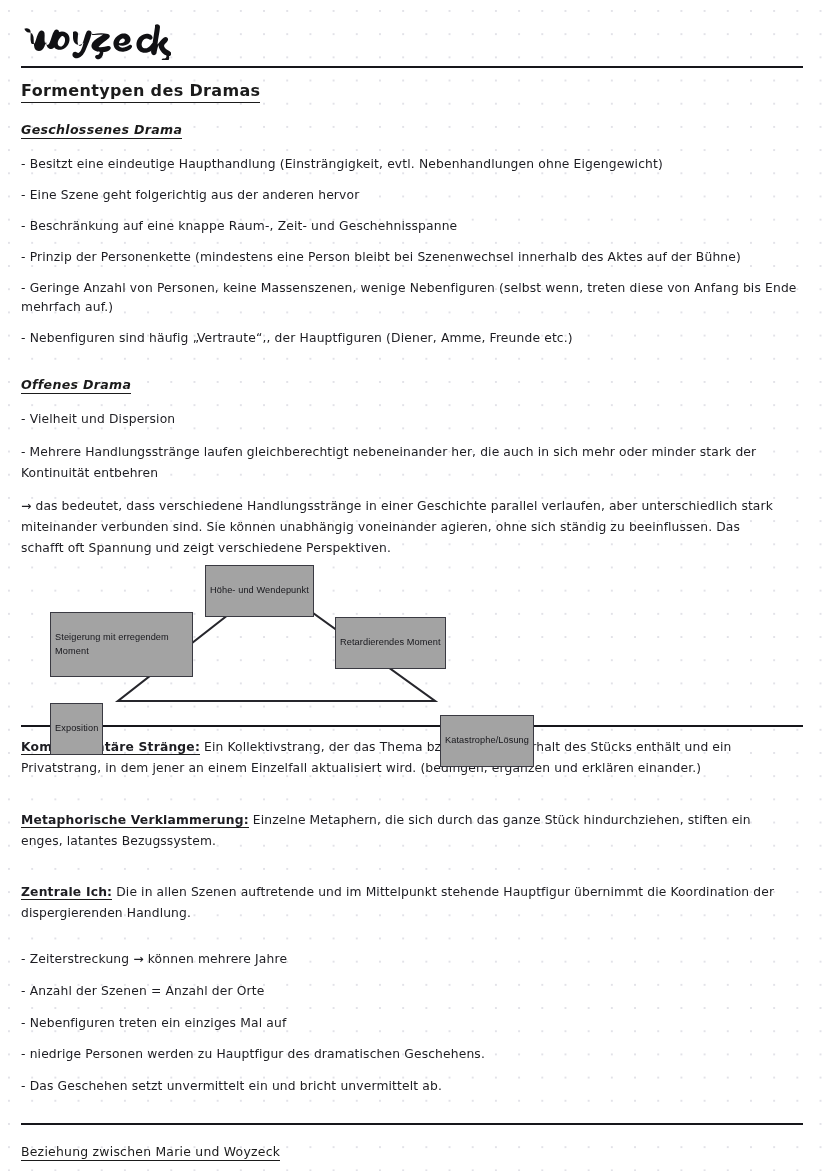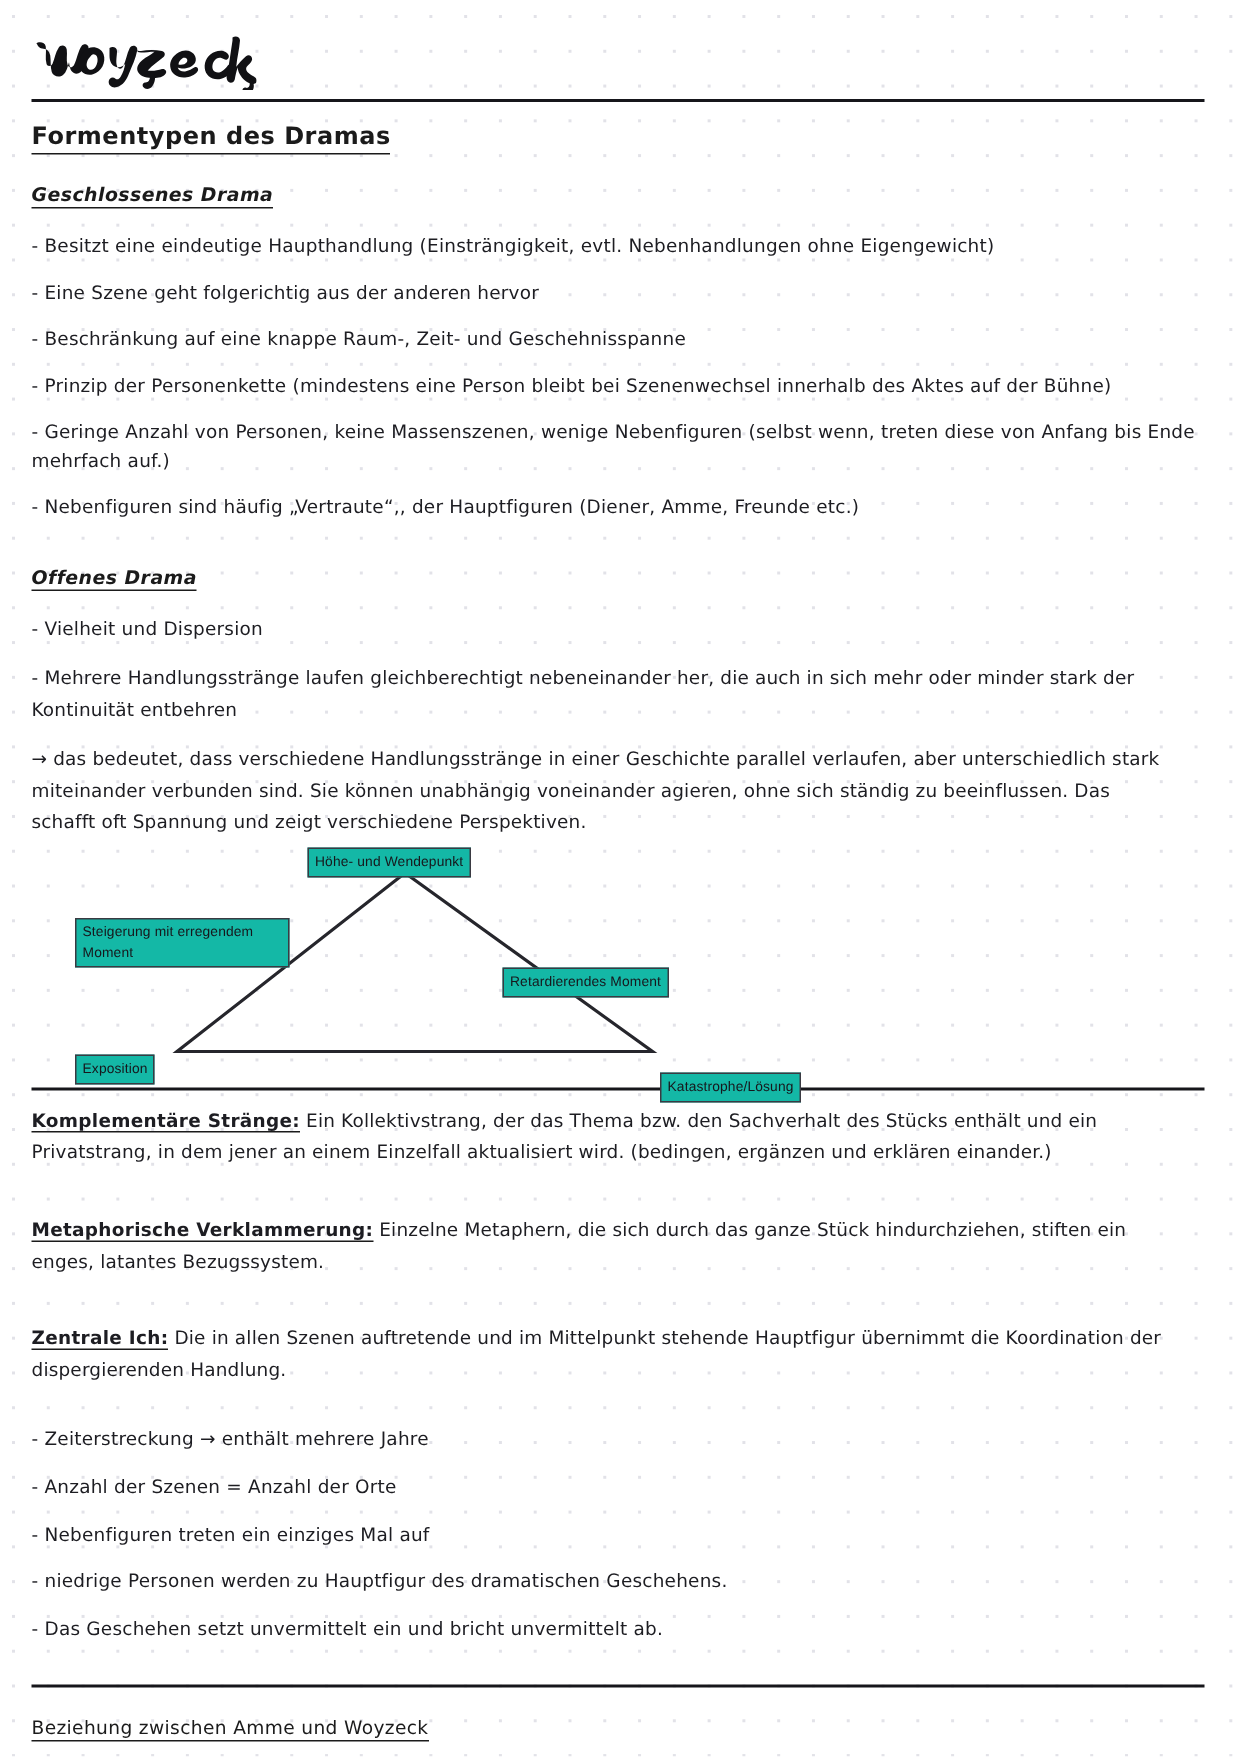--- a/index.html
+++ b/index.html
@@ -131,34 +131,34 @@
   }
   .diagram svg {
     position: absolute;
     left: 0;
     top: 0;
   }
   .dlabel {
     position: absolute;
     box-sizing: border-box;
     border: 1.1px solid #3a3a42;
-    background: #14b8a6;
+    background: #a3a3a3;
     font-family: "Liberation Sans", sans-serif;
     font-size: 9.2px;
     line-height: 1.45;
     letter-spacing: .1px;
     color: #17171c;
-    padding: 2px 4px;
+    padding: 18px 4px;
     white-space: nowrap;
   }
   .dlabel.wrap { white-space: normal; }
 
   .lbl-apex      { left: 176px; top: 0px; }
   .lbl-rise      { left: 21px;  top: 47px; width: 143px; }
-  .lbl-retard    { left: 306px; top: 52px; margin-top: 28px; }
+  .lbl-retard    { left: 306px; top: 52px; }
   .lbl-expo      { left: 21px;  top: 138px; }
   .lbl-kata      { left: 411px; top: 150px; }
 </style>
 </head>
 <body>
 
 <div class="page"></div>
 
 <div class="content">
 
@@ -246,33 +246,33 @@
   <p class="para"><span class="term">Metaphorische Verklammerung:</span><span> Einzelne Metaphern, die sich durch das ganze Stück hindurchziehen, stiften ein enges, latantes Bezugssystem.</span></p>
 
   <div class="gap-30"></div>
 
   <p class="para"><span class="term">Zentrale Ich:</span><span> Die in allen Szenen auftretende und im Mittelpunkt stehende Hauptfigur übernimmt die Koordination der dispergierenden Handlung.</span></p>
 
   <div class="gap-26"></div>
 
   
   <div class="bullets-tight">
-    <p class="line">- Zeiterstreckung → enthält mehrere Jahre</p>
+    <p class="line">- Zeiterstreckung → können mehrere Jahre</p>
     <p class="line">- Anzahl der Szenen = Anzahl der Orte</p>
     <p class="line">- Nebenfiguren treten ein einziges Mal auf</p>
     <p class="line">- niedrige Personen werden zu Hauptfigur des dramatischen Geschehens.</p>
     <p class="line">- Das Geschehen setzt unvermittelt ein und bricht unvermittelt ab.</p>
   </div>
 
   <div class="gap-14"></div>
   <hr class="rule">
   <div class="gap-16"></div>
 
   
-  <h3 class="subheading-plain">Beziehung zwischen Amme und Woyzeck</h3>
+  <h3 class="subheading-plain">Beziehung zwischen Marie und Woyzeck</h3>
   <div class="gap-12"></div>
 
   <div class="bullets-tight">
     <p class="line">- Marie fängt an Angst vor Woyzeck zu haben</p>
 
   </div>
 
 </div>
 
 </body></html>

